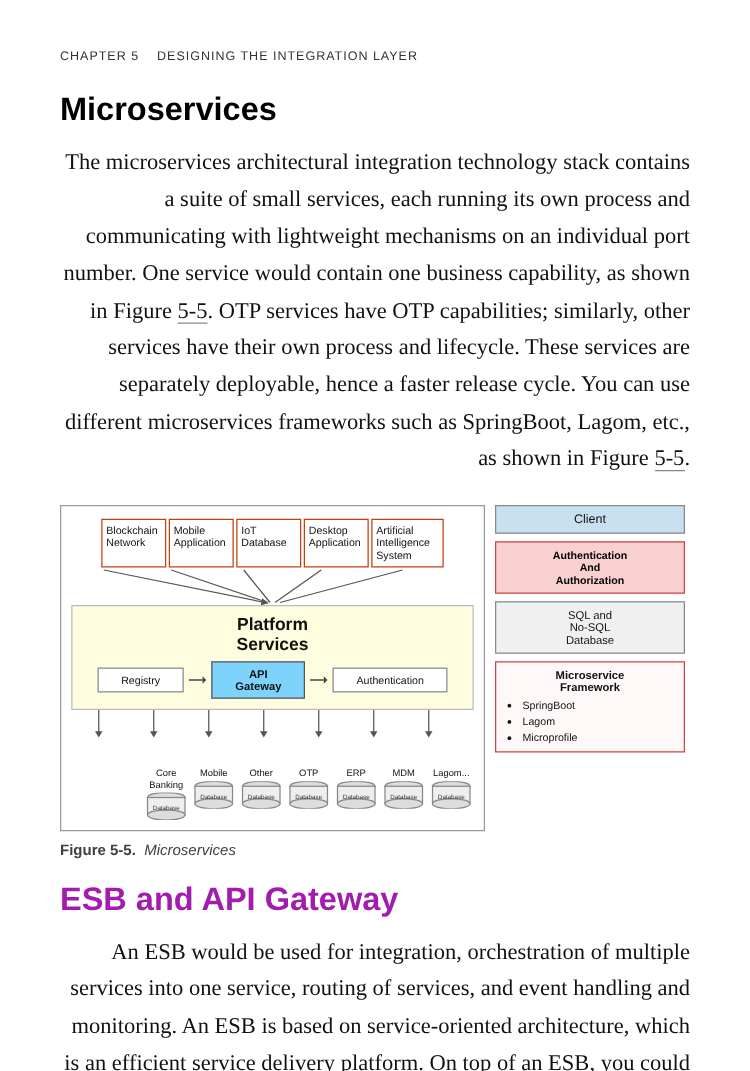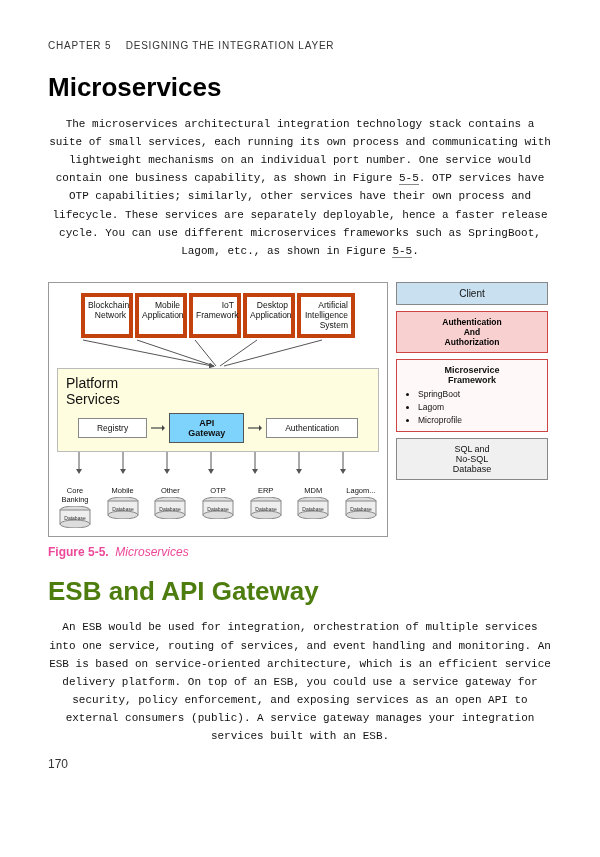--- a/index.html
+++ b/index.html
@@ -26,31 +26,30 @@
       font-size: 26px;
       font-weight: 900;
       color: #000;
       margin-bottom: 12px;
       line-height: 1.15;
     }
     h2.section-title2 {
       font-family: Arial, Helvetica, sans-serif;
       font-size: 26px;
       font-weight: 900;
-      color: #4d7c0f;
+      color: #a21caf;
       margin-bottom: 12px;
       margin-top: 18px;
       line-height: 1.15;
     }
     p.body-text {
-      font-size: 11px;
+      font-size: 18px;
       line-height: 1.65;
       margin-bottom: 10px;
-      text-align: center;
-      font-family: Liberation Mono, monospace;
+      text-align: right;
     }
     .figure-container {
       display: flex;
       flex-direction: row;
       align-items: flex-start;
       margin: 22px 0 8px 0;
       gap: 8px;
     }
     .diagram-left {
       border: 1.5px solid #999;
@@ -62,46 +61,46 @@
     }
     
     .top-icons-row {
       display: flex;
       flex-direction: row;
       justify-content: center;
       gap: 2px;
       margin-bottom: 2px;
     }
     .top-icon-box {
-      border: 4px solid #c2410c;
+      border: 1px solid #c2410c;
       background: #fff;
       font-size: 8.5px;
-      text-align: right;
+      text-align: left;
       padding: 3px 3px;
       width: 52px;
       min-width: 44px;
       line-height: 1.2;
       font-family: Arial, sans-serif;
     }
     .top-icon-box.ai-box {
       width: 58px;
     }
     
     .platform-box {
       background: #fffde0;
       border: 1.5px solid #bbb;
       padding: 6px 8px 8px 8px;
       margin: 0 0 0 0;
       position: relative;
     }
     .platform-title {
       font-family: Arial, sans-serif;
       font-size: 14px;
-      font-weight: normal;
-      text-align: left;
+      font-weight: bold;
+      text-align: center;
       margin-bottom: 6px;
     }
     .platform-inner-row {
       display: flex;
       flex-direction: row;
       align-items: center;
       justify-content: center;
       gap: 4px;
       margin-top: 4px;
     }
@@ -121,23 +120,23 @@
       font-size: 9px;
     }
     .inner-box.auth-box {
       background: #fff;
       border: 1px solid #888;
     }
     
     .bottom-services-row {
       display: flex;
       flex-direction: row;
-      justify-content: space-between;
+      justify-content: flex-end;
       gap: 2px;
-      margin-top: 12px;
+      margin-top: 24px;
       margin-left: 0;
       flex-wrap: nowrap;
     }
     .service-col {
       display: flex;
       flex-direction: column;
       align-items: center;
       gap: 2px;
     }
     .service-label {
@@ -202,21 +201,21 @@
       list-style: disc;
       padding-left: 14px;
       font-size: 8.5px;
       line-height: 1.5;
     }
     .figure-caption {
       font-family: Arial, Helvetica, sans-serif;
       font-size: 12px;
       margin-top: 6px;
       margin-bottom: 14px;
-      color: #ec4899;
+      color: #404040;
     }
     .figure-caption em {
       font-style: italic;
       font-weight: normal;
     }
     .figure-caption strong {
       font-weight: bold;
       font-style: normal;
     }
     .page-number {
@@ -242,21 +241,21 @@
 
 <p class="body-text">The microservices architectural integration technology stack contains a suite of small services, each running its own process and communicating with lightweight mechanisms on an individual port number. One service would contain one business capability, as shown in Figure <span style="border-bottom:1px solid #888;">5-5</span>. OTP services have OTP capabilities; similarly, other services have their own process and lifecycle. These services are separately deployable, hence a faster release cycle. You can use different microservices frameworks such as SpringBoot, Lagom, etc., as shown in Figure <span style="border-bottom:1px solid #888;">5-5</span>.</p>
 
 <div class="figure-container">
 
   <div class="diagram-left">
 
     <div class="top-icons-row">
       <div class="top-icon-box">Blockchain<br>Network</div>
       <div class="top-icon-box">Mobile<br>Application</div>
-      <div class="top-icon-box">IoT Framework</div>
+      <div class="top-icon-box">IoT Database</div>
       <div class="top-icon-box">Desktop<br>Application</div>
       <div class="top-icon-box ai-box">Artificial<br>Intelligence<br>System</div>
     </div>
 
     <svg class="arrows-svg" width="322" height="28" viewBox="0 0 322 28">
 
       <line x1="26" y1="0" x2="155" y2="26" stroke="#555" stroke-width="1" marker-end="url(#arr)"></line>
       <line x1="80" y1="0" x2="157" y2="26" stroke="#555" stroke-width="1"></line>
       <line x1="138" y1="0" x2="159" y2="26" stroke="#555" stroke-width="1"></line>
       <line x1="200" y1="0" x2="163" y2="26" stroke="#555" stroke-width="1"></line>
@@ -367,31 +366,31 @@
         </svg>
       </div>
     </div>
   </div>
 
   <div class="diagram-right">
     <div class="right-box client-box">Client</div>
     <div class="right-box auth-right">
       Authentication<br>And<br>Authorization
     </div>
+    <div class="right-box sql-box">
+      SQL and<br>No-SQL<br>Database
+    </div>
     <div class="right-box micro-box">
       <div class="micro-title">Microservice<br>Framework</div>
       <ul class="micro-list">
         <li>SpringBoot</li>
         <li>Lagom</li>
         <li>Microprofile</li>
       </ul>
     </div>
-    <div class="right-box sql-box">
-      SQL and<br>No-SQL<br>Database
-    </div>
   </div>
 </div>
 
 <div class="figure-caption">
   <strong>Figure 5-5.</strong>&nbsp;&nbsp;<em>Microservices</em>
 </div>
 
 <h2 class="section-title2">ESB and API Gateway</h2>
 
 <p class="body-text">An ESB would be used for integration, orchestration of multiple services into one service, routing of services, and event handling and monitoring. An ESB is based on service-oriented architecture, which is an efficient service delivery platform. On top of an ESB, you could use a service gateway for security, policy enforcement, and exposing services as an open API to external consumers (public). A service gateway manages your integration services built with an ESB.</p>

